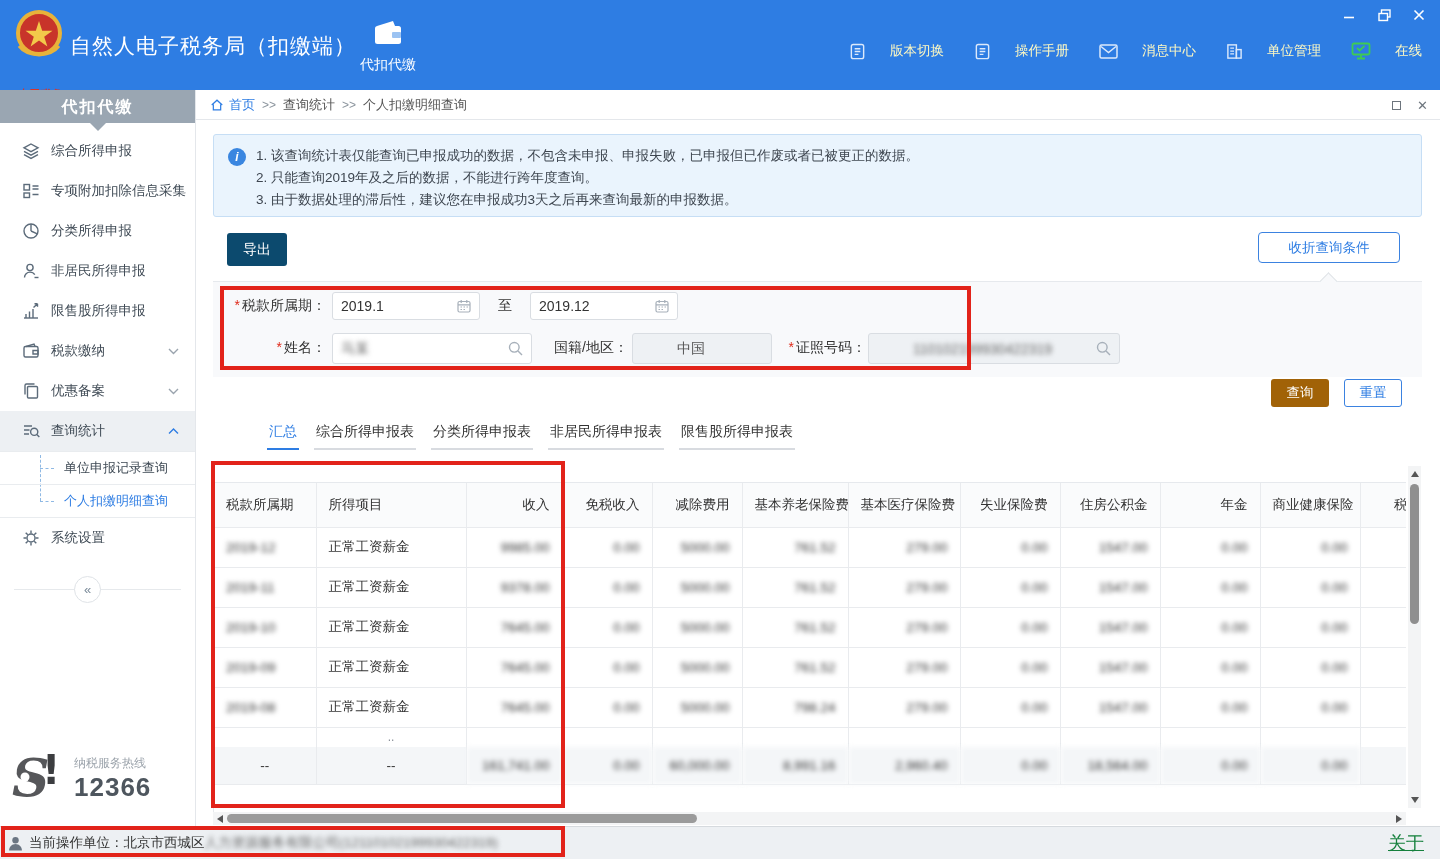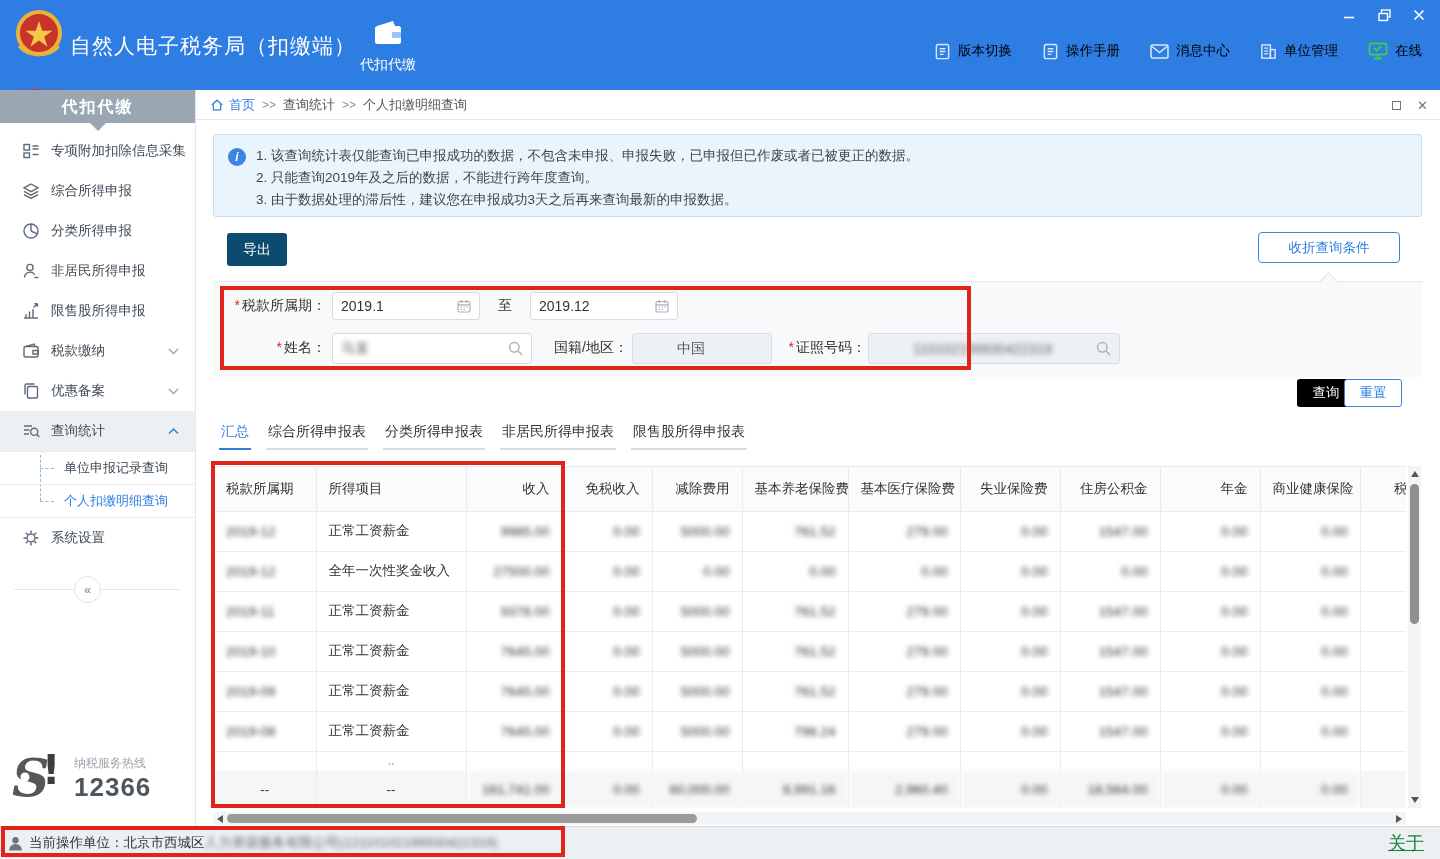--- a/index.html
+++ b/index.html
@@ -7,21 +7,21 @@
   body{font-family:"Liberation Sans","DejaVu Sans",sans-serif;background:#fff;position:relative;color:#333;}
 
   
   .app-header{position:absolute;left:0;top:0;width:1440px;height:90px;background:#2e7de3;}
   .logo-wrap{position:absolute;left:10px;top:8px;width:58px;height:76px;text-align:center;}
   .logo-cn{font-size:10px;font-weight:bold;font-style:italic;color:#d8352b;letter-spacing:1px;background:linear-gradient(#ffffff00,#ffffff00);margin-top:23px;}
   .app-title{position:absolute;left:70px;top:32px;font-size:21px;color:#fff;letter-spacing:1px;}
   .primary-tab{position:absolute;left:348px;top:20px;width:80px;height:62px;text-align:center;color:#fff;}
   .primary-tab .lbl{display:block;margin-top:6px;font-size:14px;}
   .hmenu{position:absolute;right:18px;top:42px;display:flex;align-items:center;gap:30px;}
-  .hmenu .item{display:flex;align-items:center;gap:7px;color:#000000;font-size:13.5px;cursor:pointer;}
+  .hmenu .item{display:flex;align-items:center;gap:24px;color:#fef9c3;font-size:13.5px;cursor:pointer;}
   .win-controls{position:absolute;right:10px;top:6px;display:flex;gap:13px;align-items:center;}
   .win-controls .wc{width:22px;height:18px;display:flex;align-items:center;justify-content:center;color:#fff;}
 
   
   .sidebar{position:absolute;left:0;top:90px;width:196px;height:736px;background:#fff;border-right:1px solid #e4e7eb;}
   .side-head{height:33px;background:#9aa6b2;color:#fff;font-size:16px;font-weight:bold;text-align:center;line-height:33px;letter-spacing:2px;position:relative;}
   .side-head:after{content:"";position:absolute;left:50%;bottom:-8px;margin-left:-8px;border-left:8px solid transparent;border-right:8px solid transparent;border-top:8px solid #9aa6b2;}
   .side-items{margin-top:8px;}
   .side-item{height:40px;display:flex;align-items:center;padding-left:22px;cursor:pointer;position:relative;color:#3f4a55;font-size:13.5px;}
   .side-item .ic{width:18px;height:18px;margin-right:11px;color:#5c6b7a;flex:0 0 18px;}
@@ -57,30 +57,30 @@
   .btn-collapse{position:absolute;left:1062px;top:112px;width:142px;height:31px;background:#fff;color:#2e7de3;font-size:13.5px;border:1px solid #3b82e0;border-radius:4px;cursor:pointer;}
   .sep-line{position:absolute;left:17px;top:161px;width:1209px;border-top:1px solid #e6e9ed;}
   .form-panel{position:absolute;left:17px;top:162px;width:1209px;height:95px;background:#f8f9fb;}
   .notch{position:absolute;left:1126px;top:155px;width:13px;height:13px;background:#f8f9fb;border-left:1px solid #e0e4e8;border-top:1px solid #e0e4e8;transform:rotate(45deg);}
   .f-label{position:absolute;font-size:14px;color:#333;text-align:right;}
   .req{color:#e02a1a;margin-right:2px;}
   .f-input{position:absolute;background:#fff;border:1px solid #d9dde2;border-radius:3px;font-size:14px;color:#333;display:flex;align-items:center;padding:0 8px;}
   .f-input.disabled{background:#eef1f4;color:#555;padding-left:44px;}
   .f-input .grow{flex:1;overflow:hidden;white-space:nowrap;}
   .blurred{filter:blur(2.5px);color:#666;}
-  .btn-query{position:absolute;left:1075px;top:259px;width:58px;height:28px;background:#000000;color:#fff;border:none;border-radius:3px;font-size:13.5px;cursor:pointer;margin-left:26px;}
+  .btn-query{position:absolute;left:1075px;top:259px;width:58px;height:28px;background:#a16207;color:#fff;border:none;border-radius:3px;font-size:13.5px;cursor:pointer;}
   .btn-reset{position:absolute;left:1148px;top:259px;width:58px;height:28px;background:#fff;color:#2e7de3;border:1px solid #3b82e0;border-radius:3px;font-size:13.5px;cursor:pointer;}
 
   
   .tabs{position:absolute;left:23px;top:303px;display:flex;gap:15px;}
   .tab{font-size:14px;color:#333;padding:0 2px 7px 2px;border-bottom:2px solid #d8dbe0;cursor:pointer;}
-  .tab.active{color:#2e7de3;border-bottom-color:#2e7de3;}
-
-  
-  .tbl-wrap{position:absolute;left:17px;top:346px;width:1193px;height:342px;overflow:hidden;border-top:1px solid #e6e9ed;border-left:1px solid #e6e9ed;}
+  .tab.active{color:#2e7de3;border-bottom-color:#2e7de3;margin-left:48px;}
+
+  
+  .tbl-wrap{position:absolute;left:17px;top:362px;width:1193px;height:342px;overflow:hidden;border-top:1px solid #e6e9ed;border-left:1px solid #e6e9ed;}
   table.grid{border-collapse:collapse;table-layout:fixed;width:1206px;}
   table.grid th,table.grid td{border-right:1px solid #e9ebee;border-bottom:1px solid #e9ebee;font-size:13.5px;padding:0 12px;overflow:hidden;white-space:nowrap;}
   table.grid th{height:44px;background:#fafbfc;font-weight:normal;color:#333;}
   table.grid td{height:40px;color:#333;}
   tr.partial td{height:20px;color:#8a9099;font-size:12px;border-bottom:none;}
   tr.total td{height:37px;background:#f4f6f8;}
   .al-left{text-align:left;} .al-right{text-align:right;} .al-center{text-align:center;}
 
   
   .vscroll{position:absolute;left:1212px;top:346px;width:13px;height:342px;background:#f3f4f5;}
@@ -183,33 +183,33 @@
         </svg>
       </div>
   </div>
 </div>
 
 <div class="sidebar">
   <div class="side-head">代扣代缴</div>
   <div class="side-items">
     <div class="side-item">
       <svg class="ic" viewBox="0 0 18 18" fill="none" stroke="currentColor" stroke-width="1.4">
+          <path d="M9 2 L16 5.8 9 9.6 2 5.8 Z"></path>
+          <path d="M2 9.4 L9 13.2 16 9.4"></path>
+          <path d="M2 12.6 L9 16.4 16 12.6"></path>
+        </svg>
+      <span>综合所得申报</span>
+    </div>
+    <div class="side-item">
+      <svg class="ic" viewBox="0 0 18 18" fill="none" stroke="currentColor" stroke-width="1.4">
           <rect x="2" y="2.5" width="5.5" height="5.5"></rect>
           <rect x="2" y="11" width="5.5" height="4.5"></rect>
           <path d="M10.5 4h6 M10.5 7h6 M10.5 12.5h6"></path>
         </svg>
       <span>专项附加扣除信息采集</span>
-    </div>
-    <div class="side-item">
-      <svg class="ic" viewBox="0 0 18 18" fill="none" stroke="currentColor" stroke-width="1.4">
-          <path d="M9 2 L16 5.8 9 9.6 2 5.8 Z"></path>
-          <path d="M2 9.4 L9 13.2 16 9.4"></path>
-          <path d="M2 12.6 L9 16.4 16 12.6"></path>
-        </svg>
-      <span>综合所得申报</span>
     </div>
     <div class="side-item">
       <svg class="ic" viewBox="0 0 18 18" fill="none" stroke="currentColor" stroke-width="1.4">
           <circle cx="9" cy="9" r="7"></circle>
           <path d="M9 9 V2 M9 9 L15.3 11.8"></path>
         </svg>
       <span>分类所得申报</span>
     </div>
     <div class="side-item">
       <svg class="ic" viewBox="0 0 18 18" fill="none" stroke="currentColor" stroke-width="1.4">
@@ -397,34 +397,20 @@
             <td class="al-right blurred">5000.00</td>
             <td class="al-right blurred">761.52</td>
             <td class="al-right blurred">279.00</td>
             <td class="al-right blurred">0.00</td>
             <td class="al-right blurred">1547.00</td>
             <td class="al-right blurred">0.00</td>
             <td class="al-right blurred">0.00</td>
             <td class="al-right"></td>
           </tr>
           <tr>
-            <td class="al-left blurred">2019-12</td>
-            <td class="al-left">全年一次性奖金收入</td>
-            <td class="al-right blurred">27500.00</td>
-            <td class="al-right blurred">0.00</td>
-            <td class="al-right blurred">0.00</td>
-            <td class="al-right blurred">0.00</td>
-            <td class="al-right blurred">0.00</td>
-            <td class="al-right blurred">0.00</td>
-            <td class="al-right blurred">0.00</td>
-            <td class="al-right blurred">0.00</td>
-            <td class="al-right blurred">0.00</td>
-            <td class="al-right"></td>
-          </tr>
-          <tr>
             <td class="al-left blurred">2019-11</td>
             <td class="al-left">正常工资薪金</td>
             <td class="al-right blurred">9378.00</td>
             <td class="al-right blurred">0.00</td>
             <td class="al-right blurred">5000.00</td>
             <td class="al-right blurred">761.52</td>
             <td class="al-right blurred">279.00</td>
             <td class="al-right blurred">0.00</td>
             <td class="al-right blurred">1547.00</td>
             <td class="al-right blurred">0.00</td>

